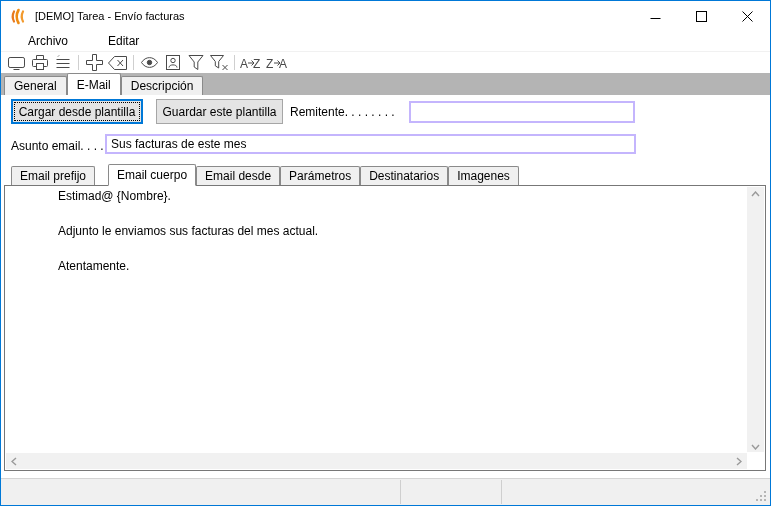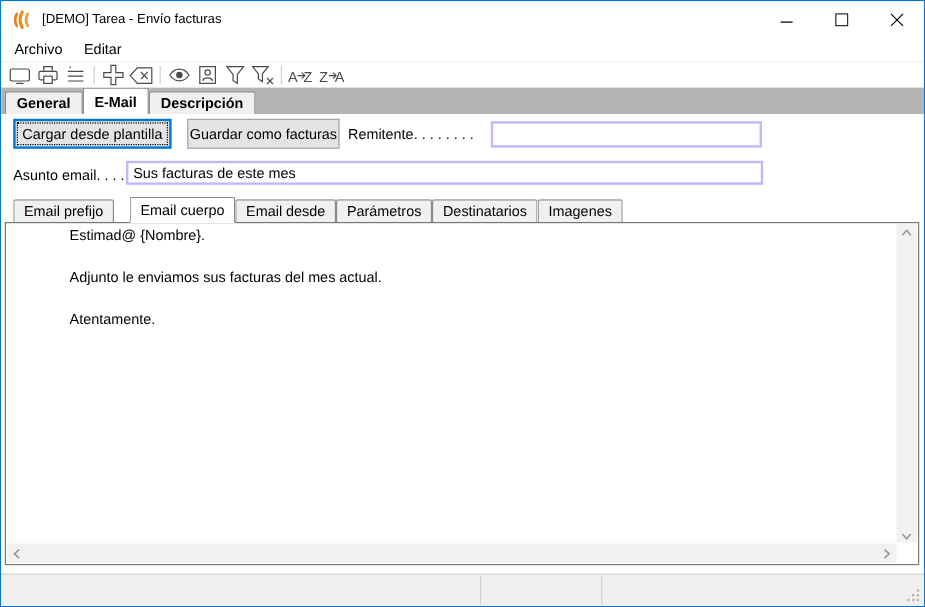--- a/index.html
+++ b/index.html
@@ -13,33 +13,33 @@
 
   
   .titlebar{ position:absolute; left:0; right:0; top:0; height:30px; background:#fff;
     display:flex; align-items:center; padding-left:9px; }
   .app-icon{ width:18px; height:17px; margin-right:7px; flex:0 0 auto; }
   .title-text{ font-size:11px; white-space:nowrap; }
   .win-controls{ position:absolute; right:0; top:0; height:30px; display:flex; }
   .win-btn{ width:46px; height:30px; display:flex; align-items:center; justify-content:center; }
 
   
-  .menubar{ position:absolute; left:0; right:0; top:30px; height:20px; background:#fff;
-    display:flex; align-items:center; padding-left:2px; }
+  .menubar{ position:absolute; left:16px; right:0; top:30px; height:20px; background:#fff;
+    display:flex; align-items:center; padding-left:2px;gap:22px; }
   .menu-item{ padding:2px 9px; }
 
   
   .toolbar{ position:absolute; left:0; right:0; top:50px; height:22px; background:#fff;
     display:flex; align-items:center; padding-left:4px; border-top:1px solid #f1f1f1; }
   .tool-btn{ width:23px; height:20px; display:flex; align-items:center; justify-content:center; }
   .tool-sep{ width:1px; height:15px; background:#cfcfcf; margin:0 4px; }
 
   
   .tabband{ position:absolute; left:0; right:0; top:72px; height:22px; background:#b4b4b4;
-    display:flex; align-items:flex-end; padding-left:3px;font-weight:bold; }
+    display:flex; align-items:flex-end; padding-left:3px; }
   .tab{ height:19px; background:#f0f0f0; border:1px solid #8a8a8a; border-bottom:none;
     border-radius:2px 2px 0 0; padding:0 9px; display:flex; align-items:center; margin-right:0px; }
   .tab.active{ height:22px; background:#fff; position:relative; z-index:2; }
 
   
   .panel{ position:absolute; left:0; right:0; top:94px; height:383px; background:#fff; }
 
   .btn{ position:absolute; height:25px; background:#e4e4e4; border:1px solid #a6a6a6;
     font-family:"Liberation Sans", sans-serif; font-size:12px; display:flex;
     align-items:center; justify-content:center; }
@@ -198,21 +198,21 @@
         <span>E-Mail</span>
       </div>
     <div class="tab">
         <span>Descripción</span>
       </div>
   </div>
 
   <div class="panel">
 
     <button class="btn btn-load">Cargar desde plantilla</button>
-    <button class="btn btn-save">Guardar como facturas</button>
+    <button class="btn btn-save">Guardar este plantilla</button>
 
     <span class="fld-label lbl-sender">Remitente. . . . . . . .</span>
     <input class="txt txt-sender" value="" style="">
 
     <span class="fld-label lbl-subject">Asunto email. . . . . . .</span>
     <input class="txt txt-subject" value="Sus facturas de este mes" style="">
 
     <div class="subtabs">
       <div class="subtab">
           <span>Email prefijo</span>

